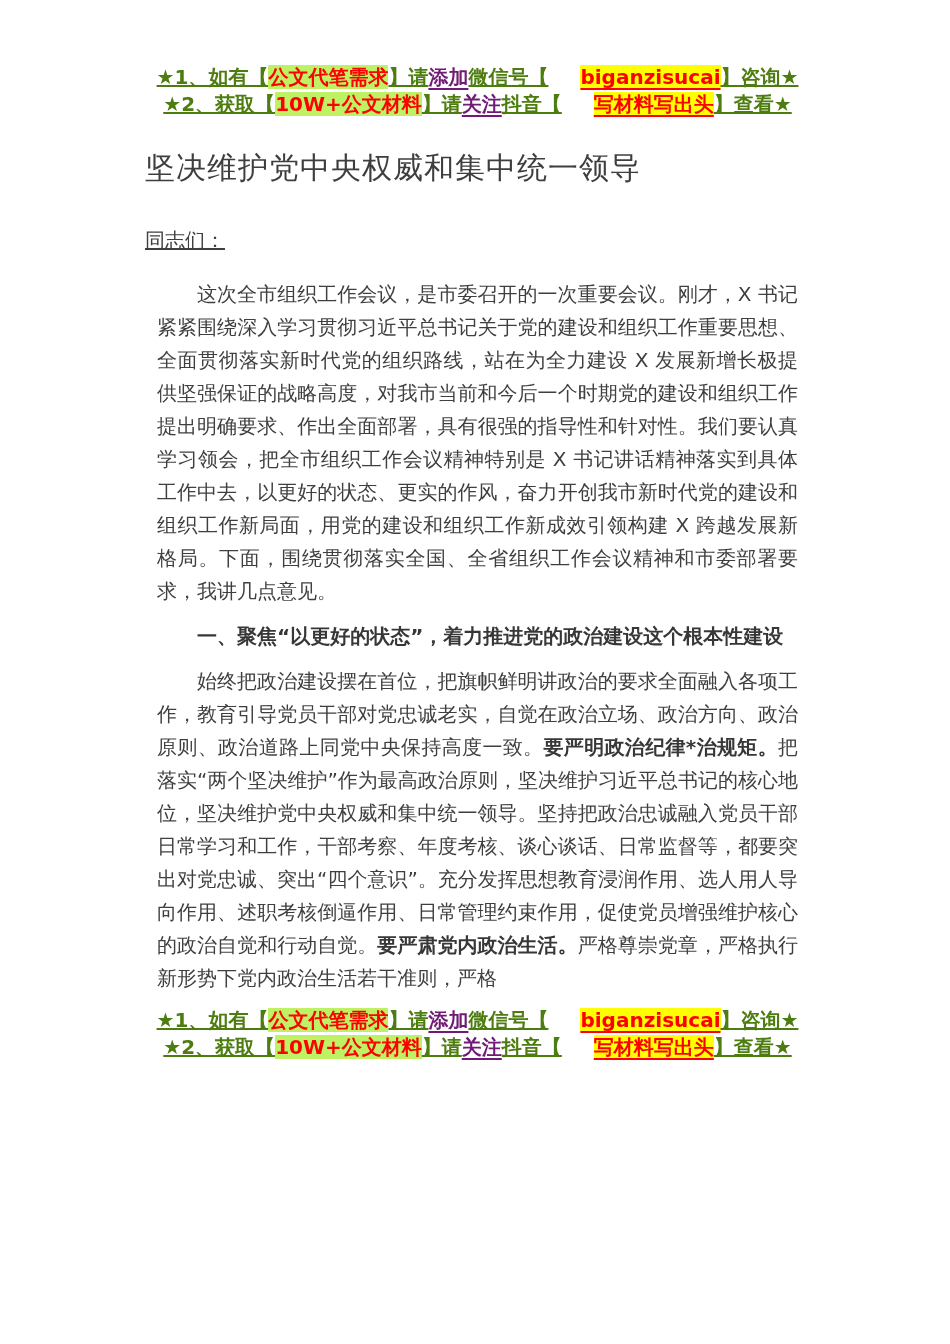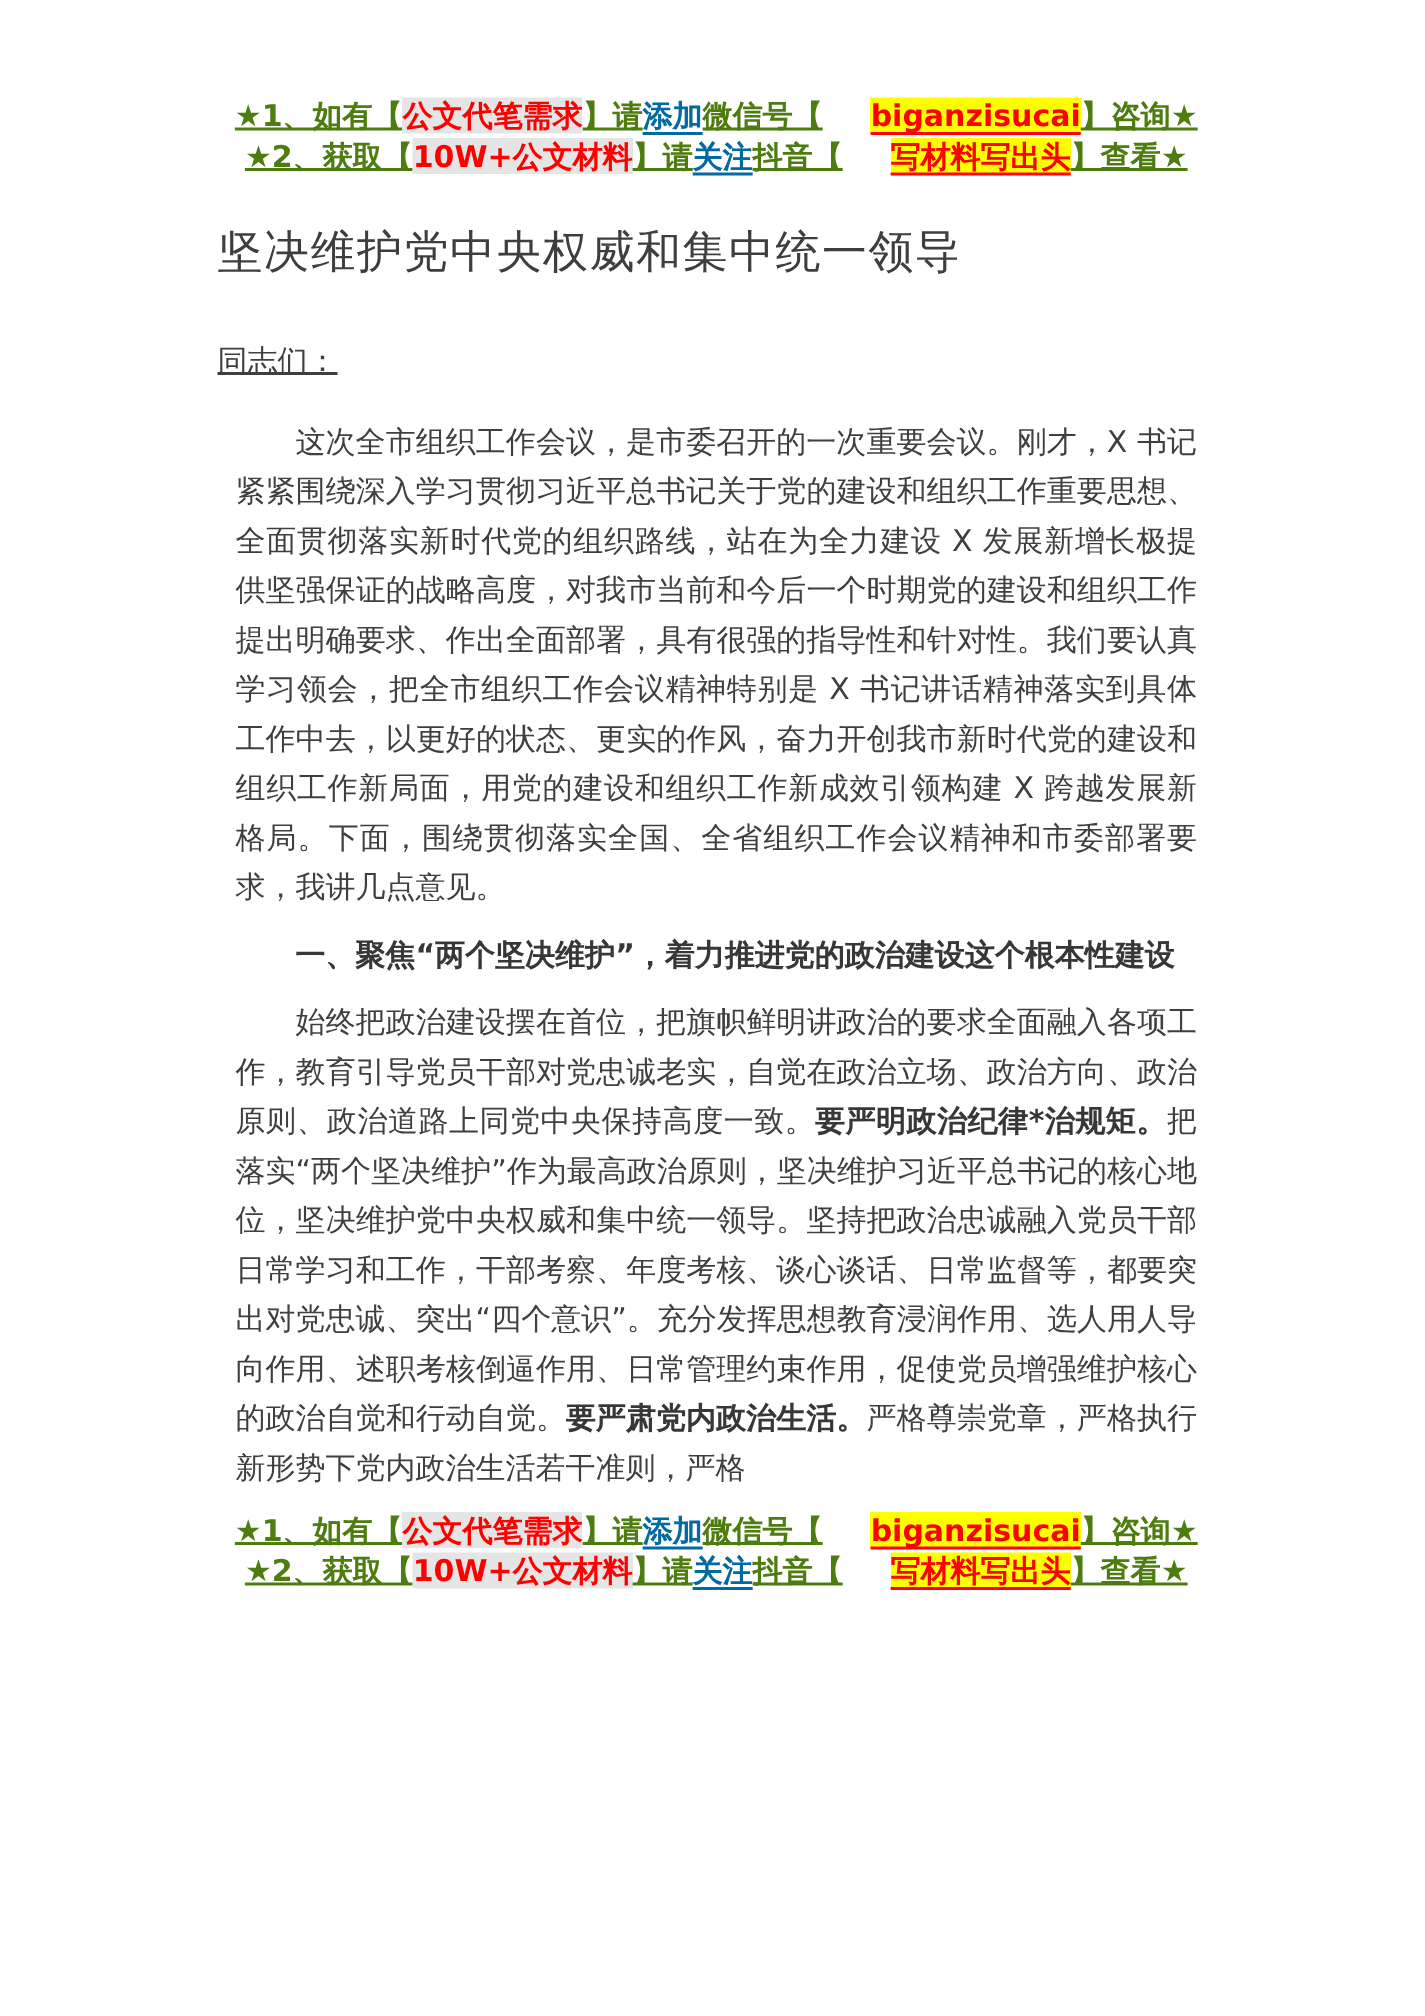--- a/index.html
+++ b/index.html
@@ -25,25 +25,25 @@
   }
   .banner-line {
     white-space: nowrap;
   }
   .run-plain {
     color: #4d7c0f;
     text-decoration: underline;
   }
   .run-highlight {
     color: #ff0000;
-    background: #e5e5e5;
+    background: #bef264;
     margin-top: 46px;
   }
   .run-underline {
-    color: #0369a1;
+    color: #701a75;
     text-decoration: underline;
     text-decoration-thickness: 2px;
     text-underline-offset: 4px;
   }
   .run-highlight-underline {
     color: #ff0000;
     background: #ffff00;
     text-decoration: underline;
     text-decoration-thickness: 2px;
     text-underline-offset: 4px;
@@ -96,21 +96,21 @@
       <div class="banner-line"><span class="run-plain">★1、如有【</span><span class="run-highlight">公文代笔需求</span><span class="run-plain">】请</span><span class="run-underline">添加</span><span class="run-plain">微信号【</span><span class="run-highlight-underline">biganzisucai</span><span class="run-plain">】咨询★</span></div>
       <div class="banner-line"><span class="run-plain">★2、获取【</span><span class="run-highlight">10W+公文材料</span><span class="run-plain">】请</span><span class="run-underline">关注</span><span class="run-plain">抖音【</span><span class="run-highlight-underline">写材料写出头</span><span class="run-plain">】查看★</span></div>
     </div>
 
   <h1 class="doc-title">坚决维护党中央权威和集中统一领导</h1>
 
   <p class="salutation">同志们：</p>
 
   <div class="doc-body">
       <p class="para body"><span class="run-normal">这次全市组织工作会议，是市委召开的一次重要会议。刚才，X 书记紧紧围绕深入学习贯彻习近平总书记关于党的建设和组织工作重要思想、全面贯彻落实新时代党的组织路线，站在为全力建设 X 发展新增长极提供坚强保证的战略高度，对我市当前和今后一个时期党的建设和组织工作提出明确要求、作出全面部署，具有很强的指导性和针对性。我们要认真学习领会，把全市组织工作会议精神特别是 X 书记讲话精神落实到具体工作中去，以更好的状态、更实的作风，奋力开创我市新时代党的建设和组织工作新局面，用党的建设和组织工作新成效引领构建 X 跨越发展新格局。下面，围绕贯彻落实全国、全省组织工作会议精神和市委部署要求，我讲几点意见。</span></p>
-      <p class="para heading"><span class="run-bold">一、聚焦“两个坚决维护”，着力推进党的政治建设这个根本性建设</span></p>
+      <p class="para heading"><span class="run-bold">一、聚焦“以更好的状态”，着力推进党的政治建设这个根本性建设</span></p>
       <p class="para body"><span class="run-normal">始终把政治建设摆在首位，把旗帜鲜明讲政治的要求全面融入各项工作，教育引导党员干部对党忠诚老实，自觉在政治立场、政治方向、政治原则、政治道路上同党中央保持高度一致。</span><span class="run-bold">要严明政治纪律*治规矩。</span><span class="run-normal">把落实“两个坚决维护”作为最高政治原则，坚决维护习近平总书记的核心地位，坚决维护党中央权威和集中统一领导。坚持把政治忠诚融入党员干部日常学习和工作，干部考察、年度考核、谈心谈话、日常监督等，都要突出对党忠诚、突出“四个意识”。充分发挥思想教育浸润作用、选人用人导向作用、述职考核倒逼作用、日常管理约束作用，促使党员增强维护核心的政治自觉和行动自觉。</span><span class="run-bold">要严肃党内政治生活。</span><span class="run-normal">严格尊崇党章，严格执行新形势下党内政治生活若干准则，严格</span></p>
     </div>
 
   <div class="banner banner-bottom">
       <div class="banner-line"><span class="run-plain">★1、如有【</span><span class="run-highlight">公文代笔需求</span><span class="run-plain">】请</span><span class="run-underline">添加</span><span class="run-plain">微信号【</span><span class="run-highlight-underline">biganzisucai</span><span class="run-plain">】咨询★</span></div>
       <div class="banner-line"><span class="run-plain">★2、获取【</span><span class="run-highlight">10W+公文材料</span><span class="run-plain">】请</span><span class="run-underline">关注</span><span class="run-plain">抖音【</span><span class="run-highlight-underline">写材料写出头</span><span class="run-plain">】查看★</span></div>
     </div>
 
 </div>
 

